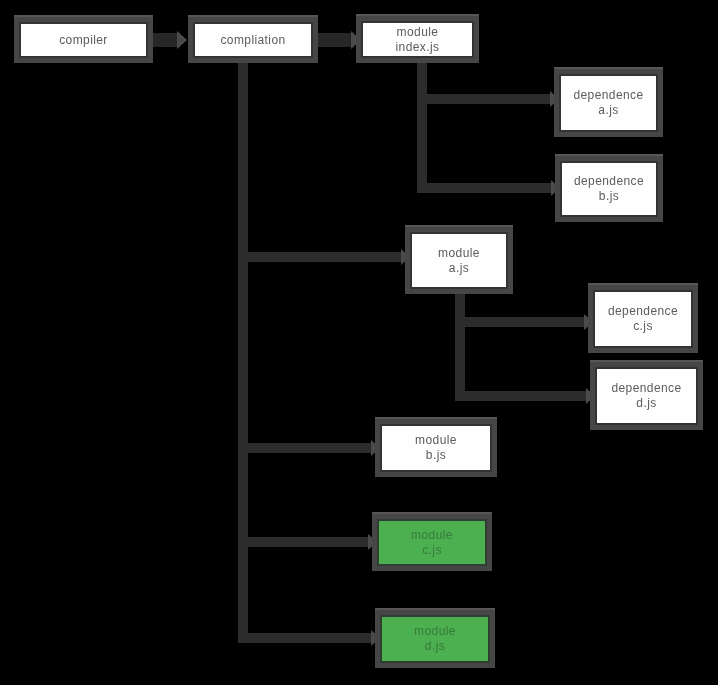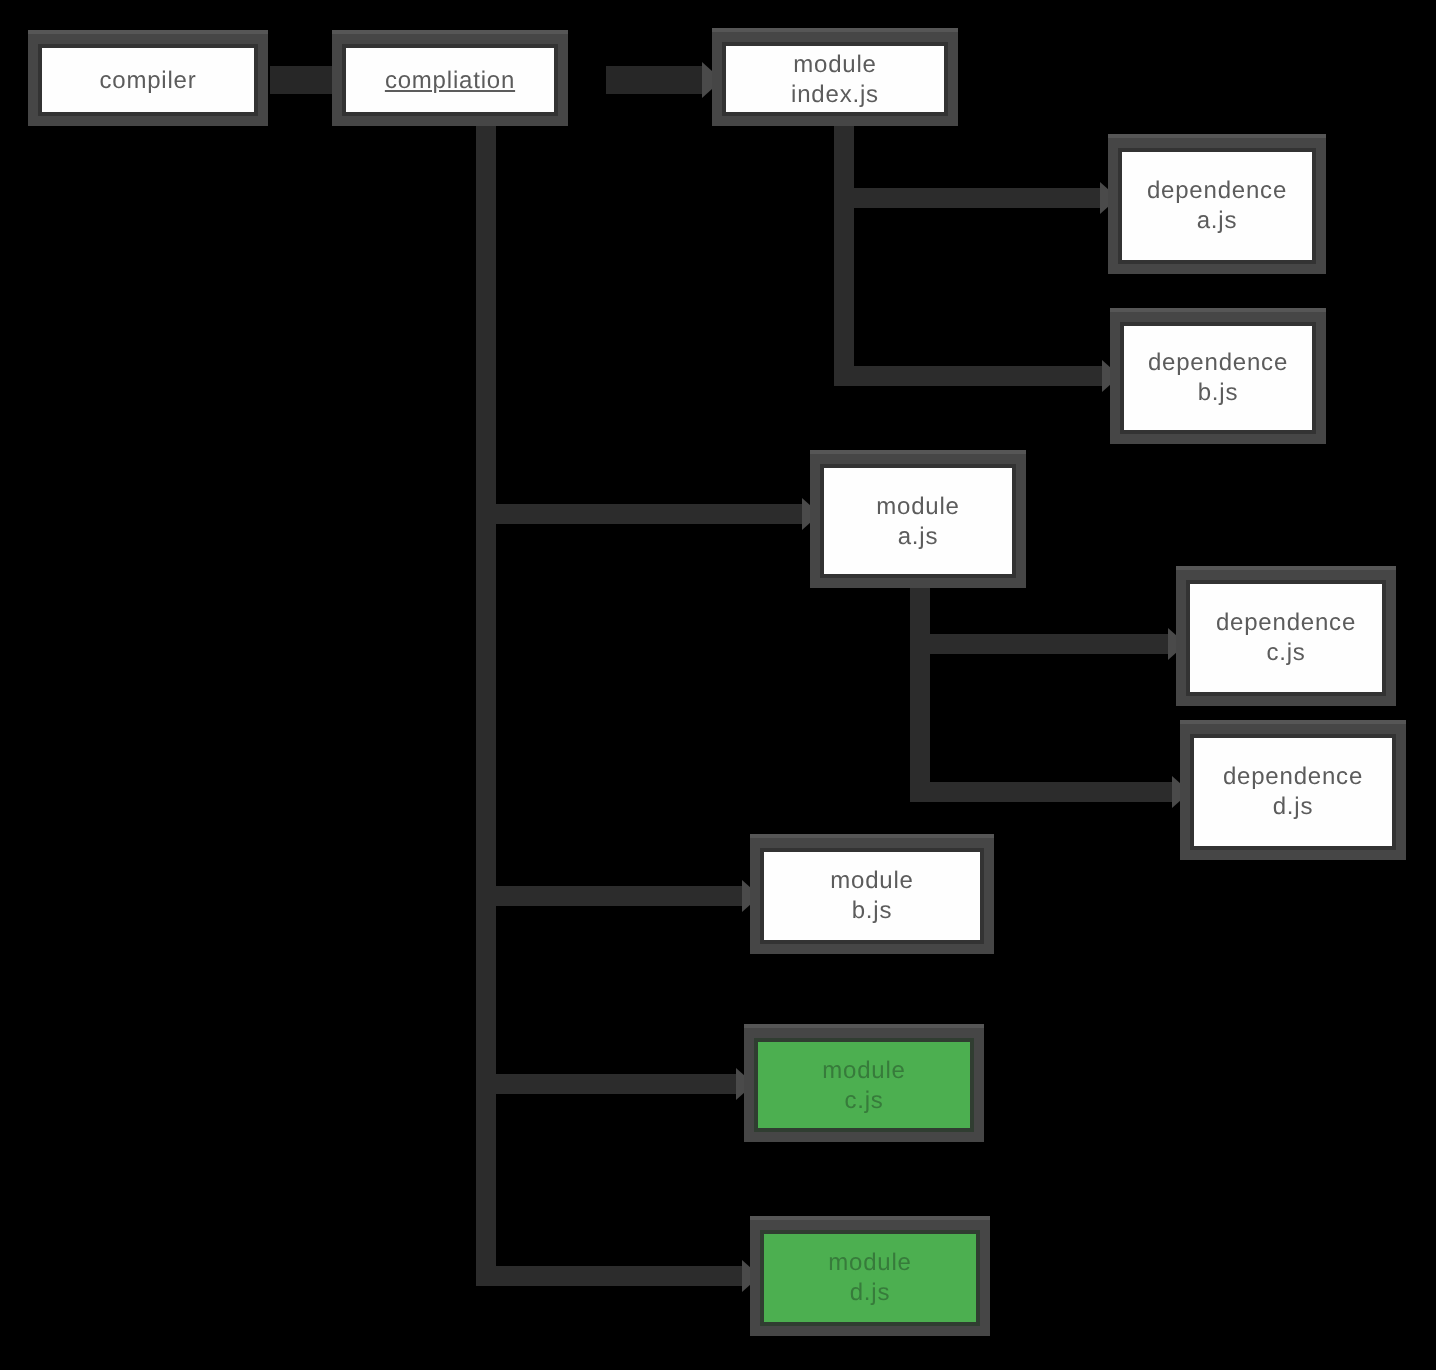--- a/index.html
+++ b/index.html
@@ -105,25 +105,25 @@
 
   <div class="eh" style="left:238px; top:443px; width:134px;"></div>
   <div class="arrow" style="left:371px; top:440px;"></div>
 
   <div class="eh" style="left:238px; top:537px; width:131px;"></div>
   <div class="arrow" style="left:368px; top:534px;"></div>
 
   <div class="eh" style="left:238px; top:633px; width:134px;"></div>
   <div class="arrow" style="left:371px; top:630px;"></div>
 
-  <div class="node" style="left:19px; top:22px; width:110px; height:36px;">
+  <div class="node" style="left:19px; top:22px; width:129px; height:36px;">
     <span>compiler</span>
   </div>
 
-  <div class="node" style="left:171px; top:22px; width:108px; height:36px;text-decoration:underline;">
+  <div class="node" style="left:193px; top:22px; width:120px; height:36px;">
     <span>compliation</span>
   </div>
 
   <div class="node" style="left:361px; top:21px; width:113px; height:37px;">
     <span>module</span>
     <span>index.js</span>
   </div>
 
   <div class="node" style="left:559px; top:74px; width:99px; height:58px;">
     <span>dependence</span>

